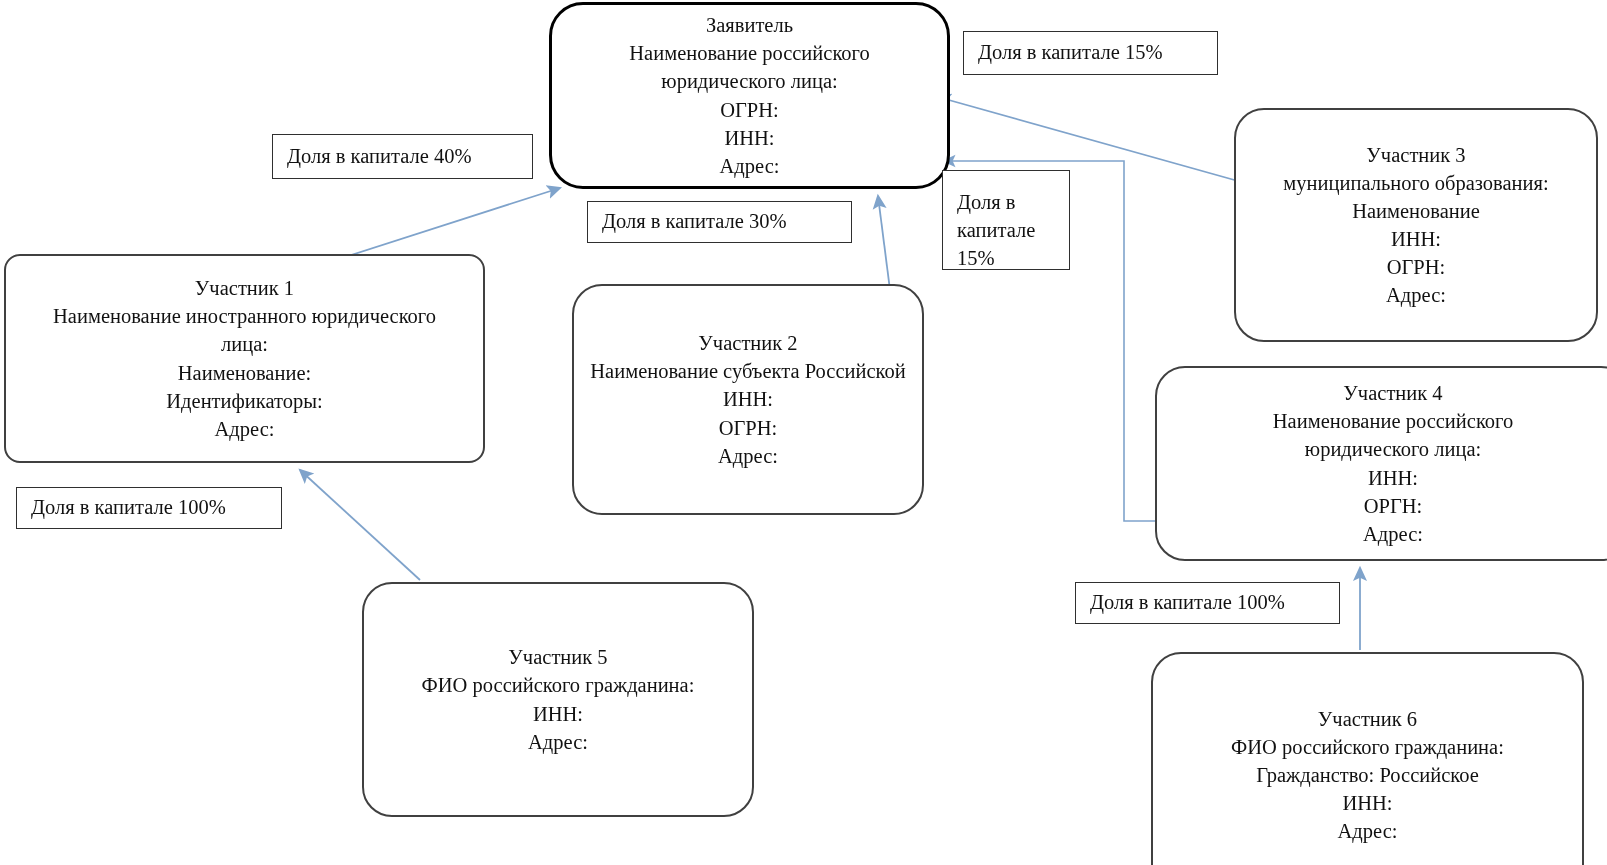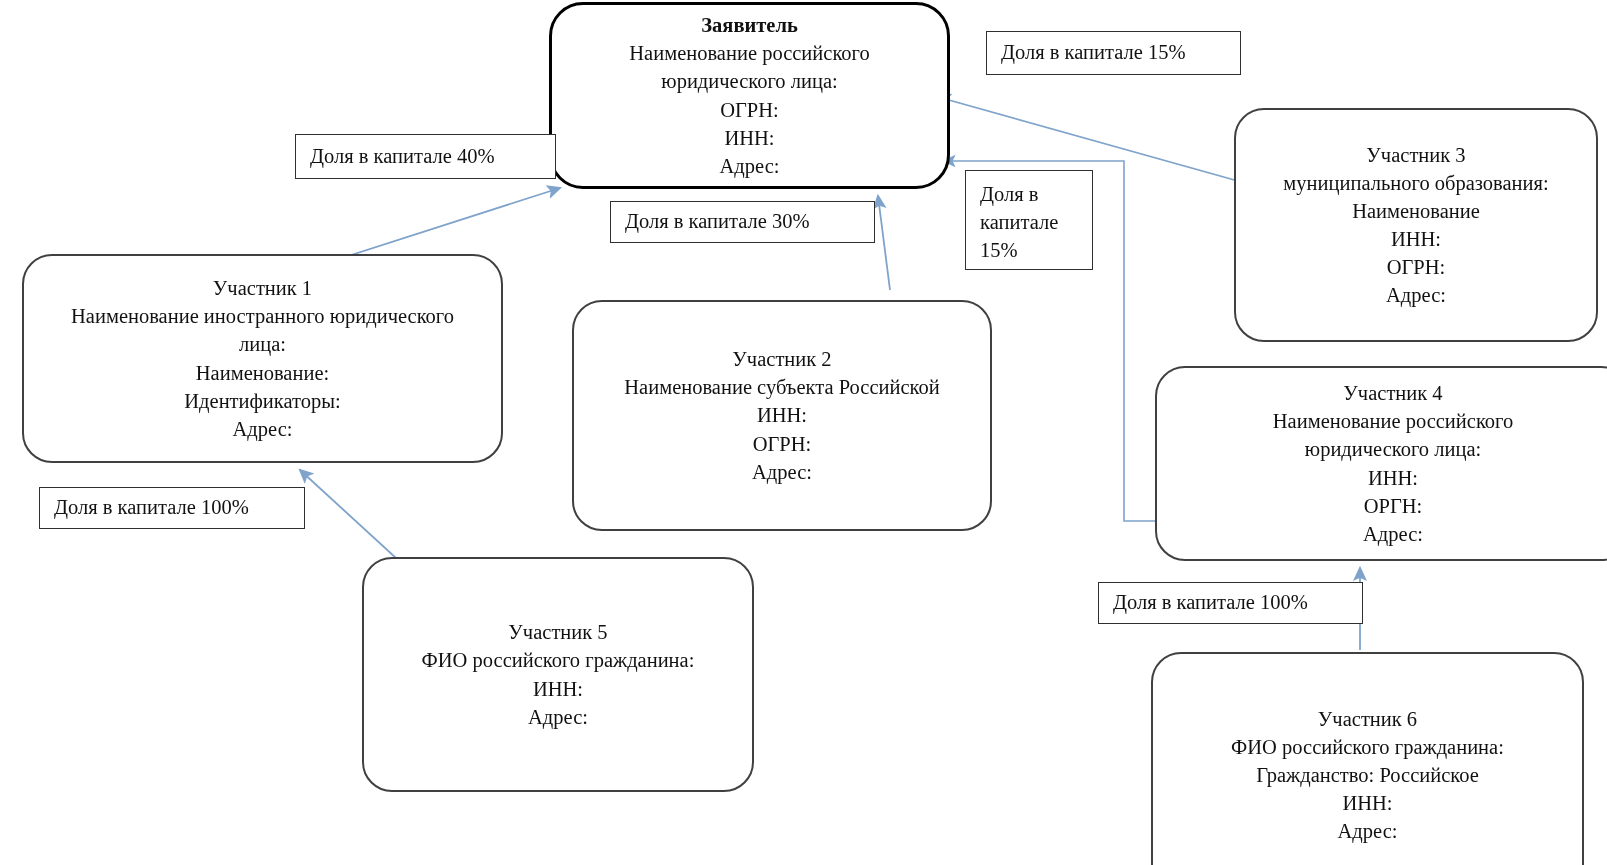--- a/index.html
+++ b/index.html
@@ -41,41 +41,40 @@
   .node.applicant {
     border: 3px solid #000000;
     border-radius: 34px;
   }
   .node .lines {
     width: 100%;
     padding: 0 16px;
     box-sizing: border-box;
   }
   .node .ln { display: block; }
-  .node .ln.bold { font-weight: bold; }
+  .node .ln.bold { font-weight: normal; }
   .label {
     position: absolute;
     box-sizing: border-box;
     border: 1.5px solid #2f2f2f;
     background: #ffffff;
     font-size: 20.5px;
     line-height: 1.36;
     color: #111111;
     display: flex;
     align-items: center;
     z-index: 3;
-    margin-left: 23px;
   }
   .label .ltext {
     width: 100%;
     padding: 0 14px;
     box-sizing: border-box;
     white-space: pre-line;
   }
-  .label.multiline { align-items: flex-start; padding-top: 10px; }
+  .label.multiline { align-items: flex-start; padding-top: 18px; }
   .label.multiline .ltext { text-align: left; }
 </style>
 </head>
 <body>
 
 <div id="canvas">
 
   <svg class="connectors" viewBox="0 0 1607 865" xmlns="http://www.w3.org/2000/svg">
     <defs>
       <marker id="arrowhead" markerWidth="9" markerHeight="9" refX="7.2" refY="4.5" orient="auto" markerUnits="strokeWidth">
@@ -112,32 +111,32 @@
     <div class="lines">
       <span class="ln bold">Заявитель</span>
       <span class="ln">Наименование российского</span>
       <span class="ln">юридического лица:</span>
       <span class="ln">ОГРН:</span>
       <span class="ln">ИНН:</span>
       <span class="ln">Адрес:</span>
     </div>
   </div>
 
-  <div class="node" style="left:22px; top:254px; width:481px; height:209px;">
+  <div class="node" style="left:4px; top:254px; width:481px; height:209px;border-radius:16px;">
     <div class="lines">
       <span class="ln">Участник 1</span>
       <span class="ln">Наименование иностранного юридического</span>
       <span class="ln">лица:</span>
       <span class="ln">Наименование:</span>
       <span class="ln">Идентификаторы:</span>
       <span class="ln">Адрес:</span>
     </div>
   </div>
 
-  <div class="node" style="left:572px; top:300px; width:420px; height:231px;">
+  <div class="node" style="left:572px; top:284px; width:352px; height:231px;">
     <div class="lines">
       <span class="ln">Участник 2</span>
       <span class="ln">Наименование субъекта Российской</span>
       <span class="ln">ИНН:</span>
       <span class="ln">ОГРН:</span>
       <span class="ln">Адрес:</span>
     </div>
   </div>
 
   <div class="node" style="left:1234px; top:108px; width:364px; height:234px;">
@@ -155,21 +154,21 @@
     <div class="lines">
       <span class="ln">Участник 4</span>
       <span class="ln">Наименование российского</span>
       <span class="ln">юридического лица:</span>
       <span class="ln">ИНН:</span>
       <span class="ln">ОРГН:</span>
       <span class="ln">Адрес:</span>
     </div>
   </div>
 
-  <div class="node" style="left:362px; top:557px; width:392px; height:235px;">
+  <div class="node" style="left:362px; top:582px; width:392px; height:235px;">
     <div class="lines">
       <span class="ln">Участник 5</span>
       <span class="ln">ФИО российского гражданина:</span>
       <span class="ln">ИНН:</span>
       <span class="ln">Адрес:</span>
     </div>
   </div>
 
   <div class="node" style="left:1151px; top:652px; width:433px; height:246px;">
     <div class="lines">

